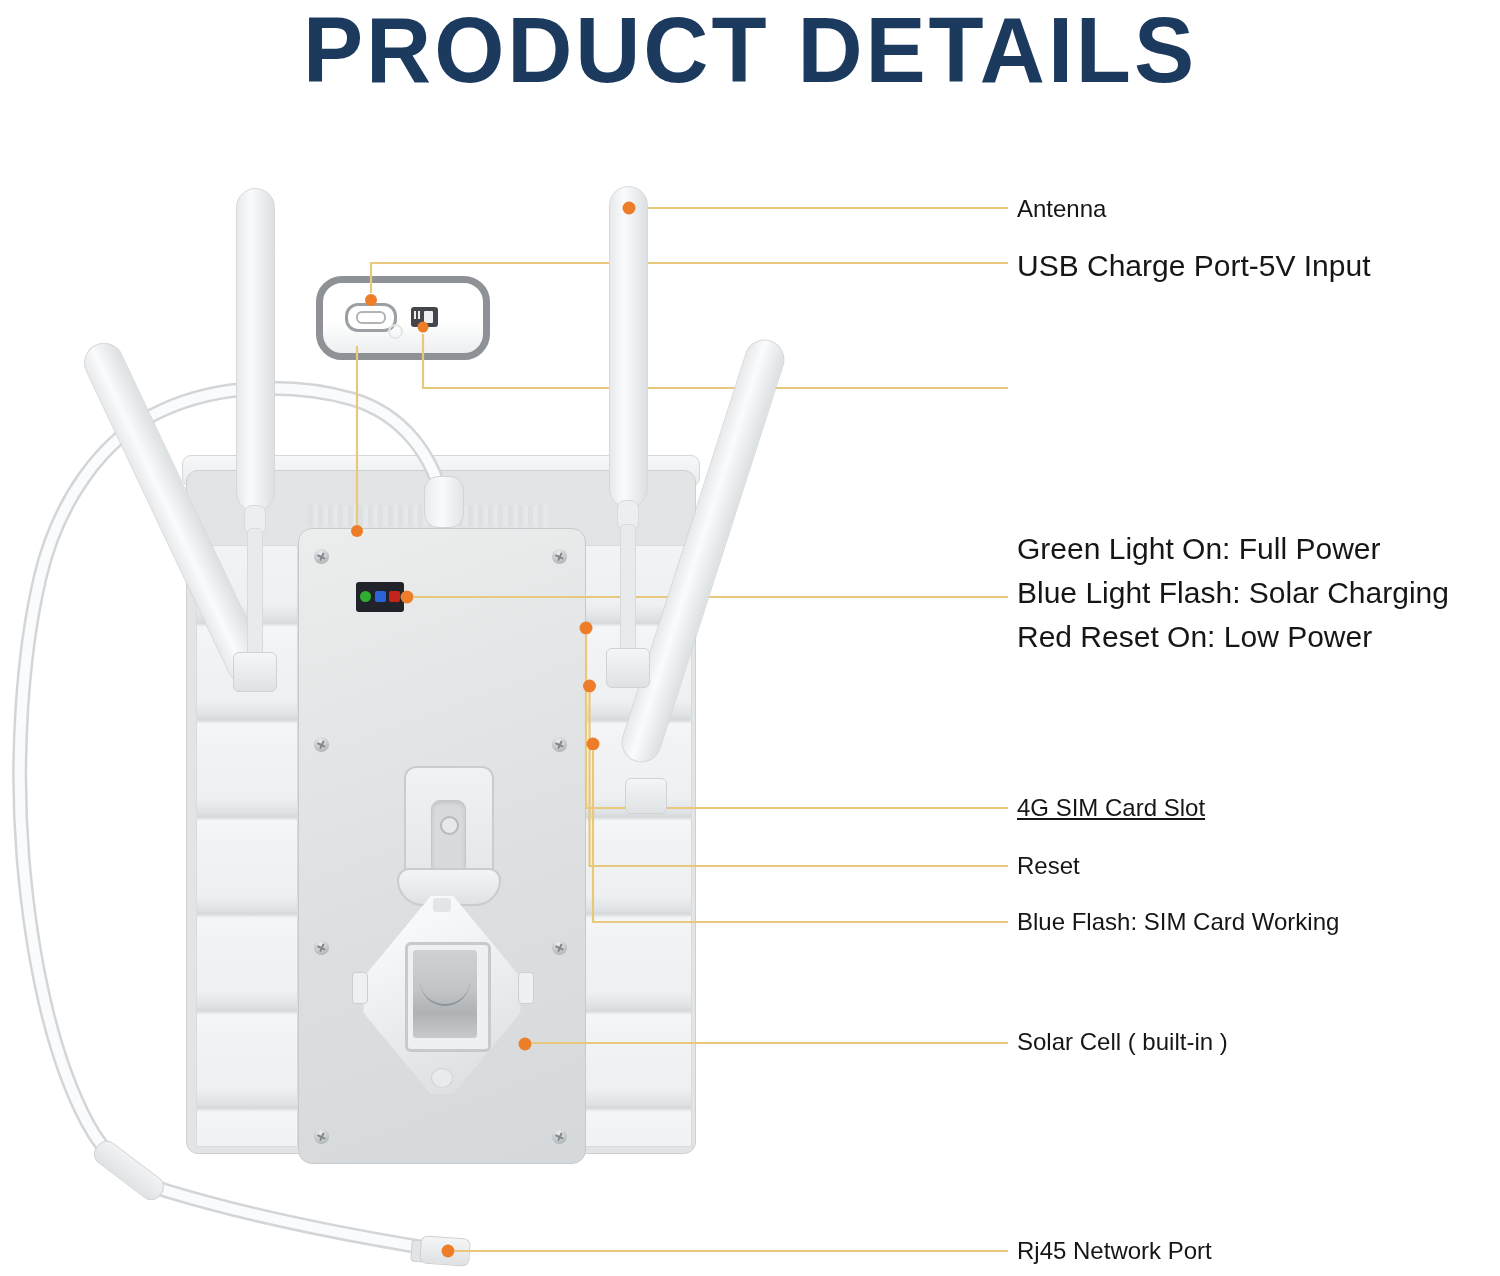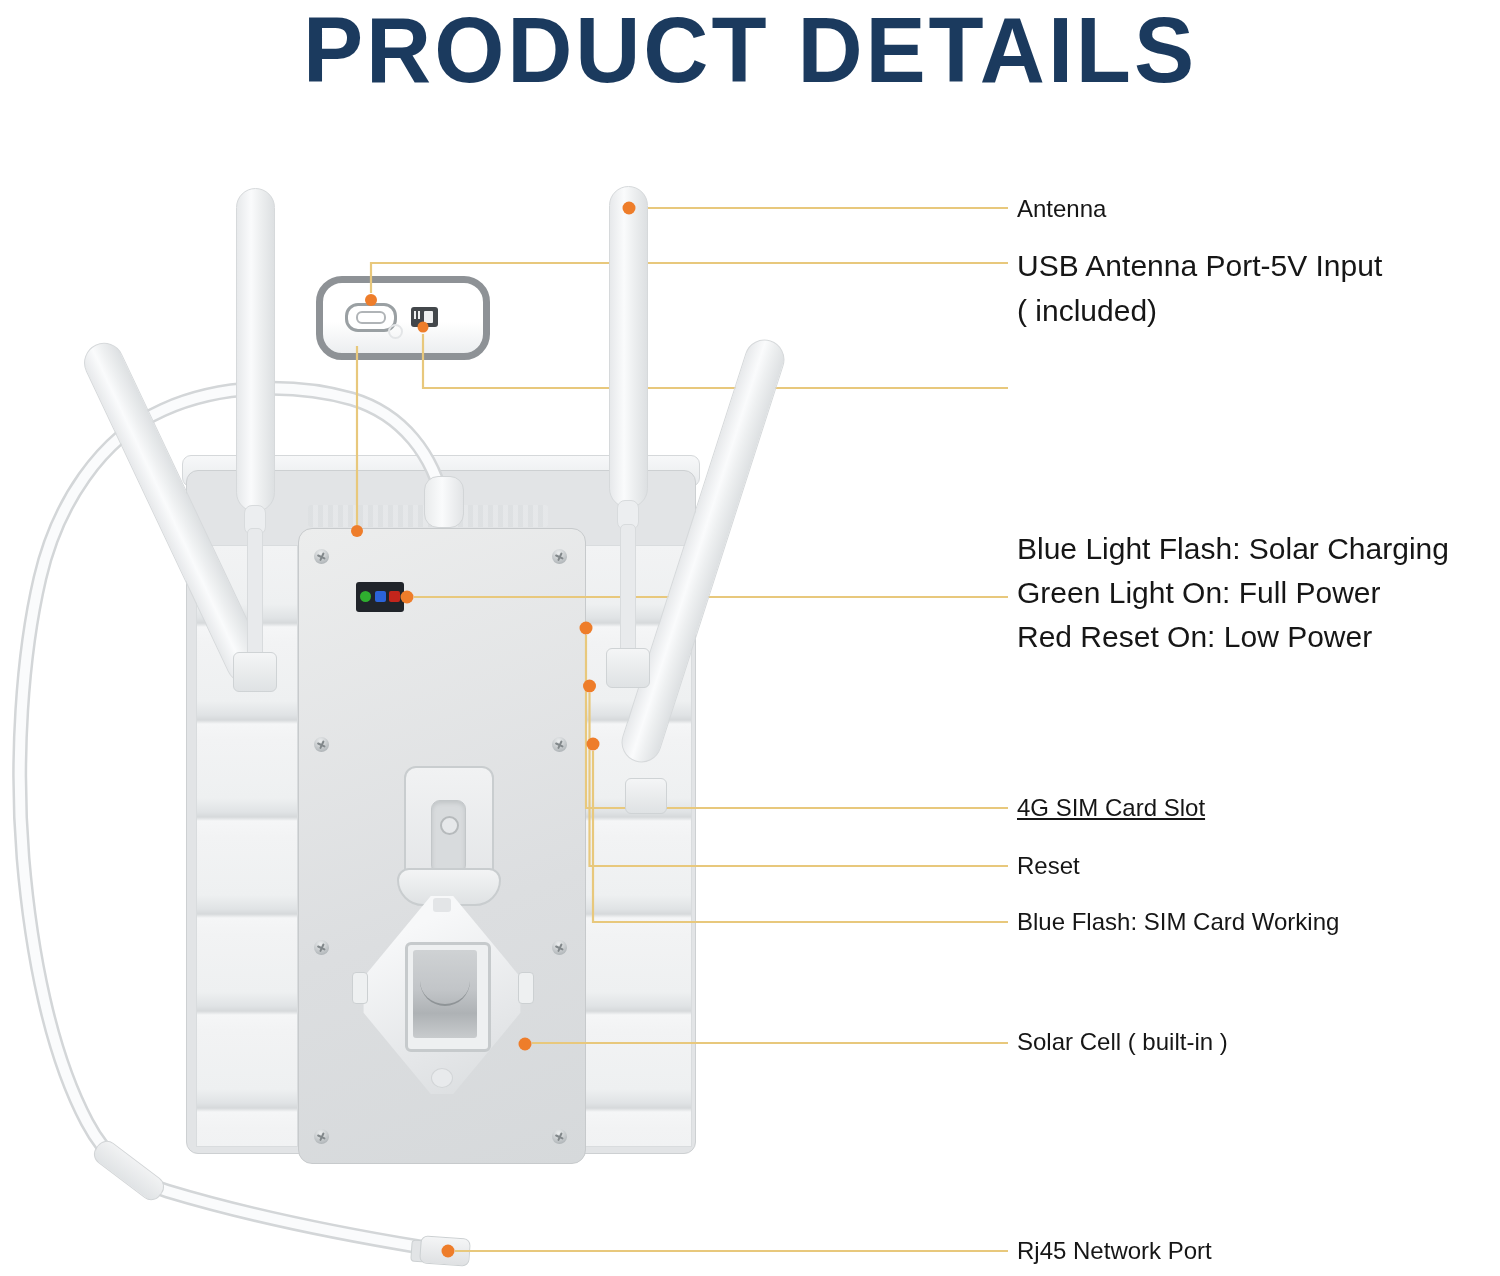--- a/index.html
+++ b/index.html
@@ -226,28 +226,27 @@
       <circle cx="589.5" cy="686" r="6.5"></circle>
       <circle cx="593" cy="744" r="6.5"></circle>
       <circle cx="525" cy="1044" r="6.5"></circle>
       <circle cx="448" cy="1251" r="6.5"></circle>
     </g>
   </svg>
 
   <div class="lbl" style="top:191px;">Antenna</div>
 
   <div class="lbl-multi" style="top:243px;">
-    <div>USB Antenna Port-5V Input</div>
-    <div>( included)</div>
+    <div>USB Charge Port-5V Input</div>
   </div>
 
 
   <div class="lbl-multi tight" style="top:527px;">
+    <div>Green Light On: Full Power</div>
     <div>Blue Light Flash: Solar Charging</div>
-    <div>Green Light On: Full Power</div>
     <div>Red Reset On: Low Power</div>
   </div>
 
   <div class="lbl" style="top:790px;text-decoration:underline;">4G SIM Card Slot</div>
   <div class="lbl" style="top:848px;">Reset</div>
   <div class="lbl" style="top:904px;">Blue Flash: SIM Card Working</div>
   <div class="lbl" style="top:1024px;">Solar Cell ( built-in )</div>
   <div class="lbl" style="top:1233px;">Rj45 Network Port</div>
 
 </div>

